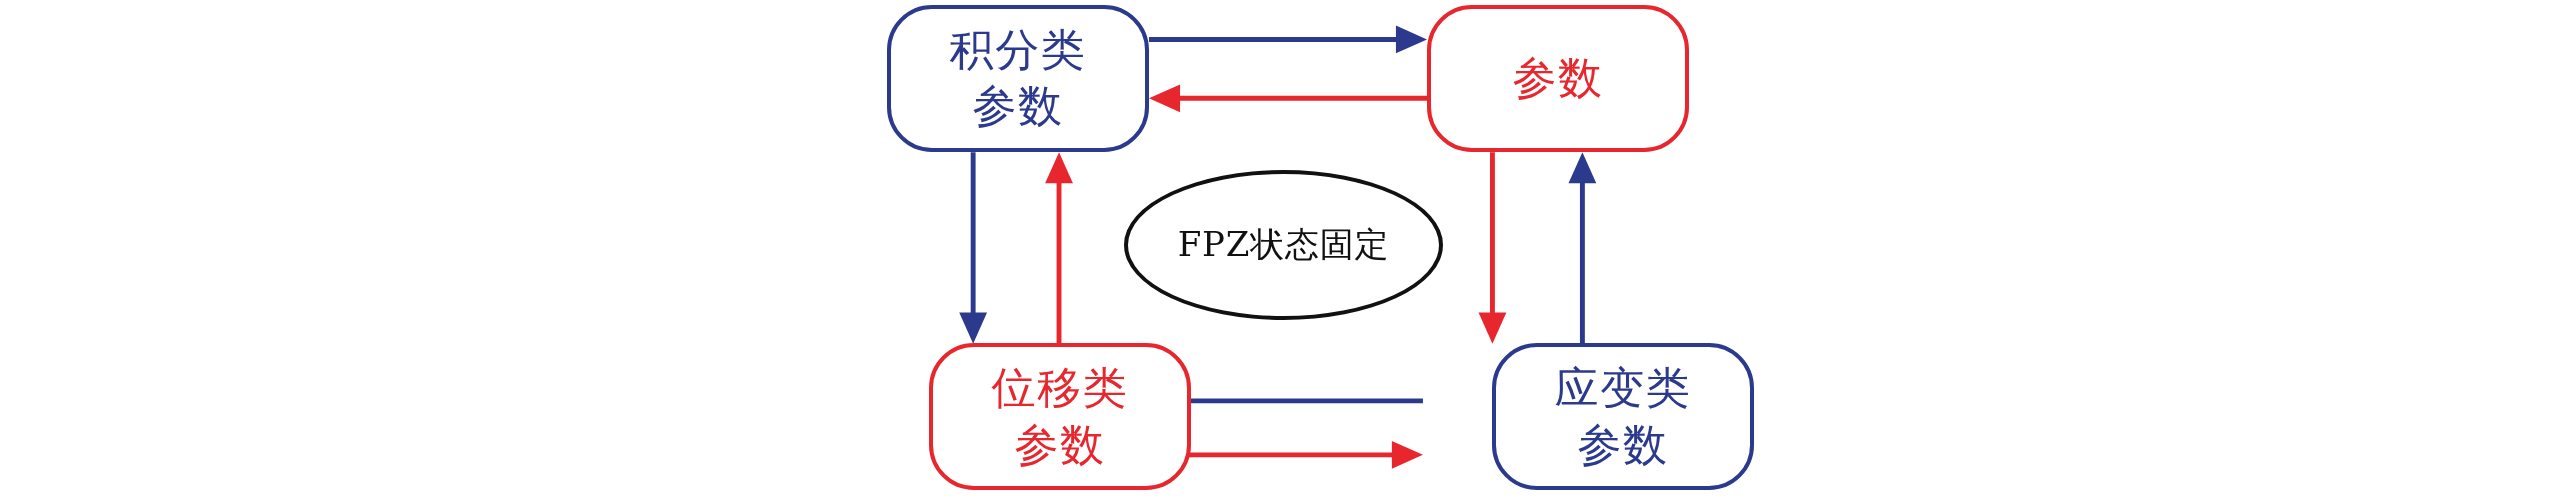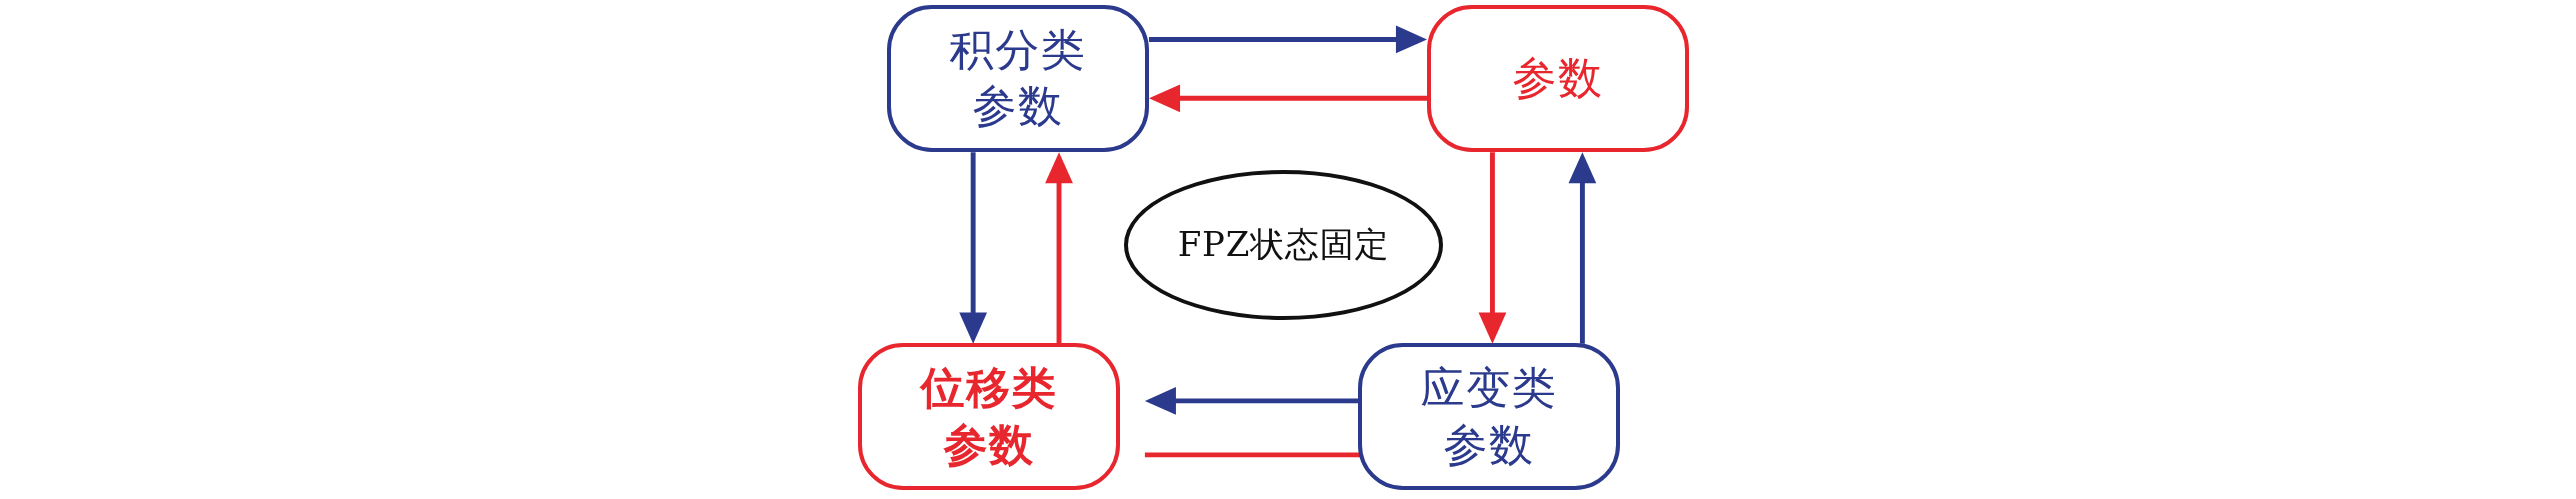--- a/index.html
+++ b/index.html
@@ -116,26 +116,26 @@
 
   <div class="node blue" style="left:887px; top:4.9px;">
     <span>积分类</span>
     <span>参数</span>
   </div>
 
   <div class="node red" style="left:1427px; top:4.9px;">
     <span>参数</span>
   </div>
 
-  <div class="node red" style="left:858px; top:343px;font-weight:bold;">
+  <div class="node red" style="left:929px; top:343px;">
     <span>位移类</span>
     <span>参数</span>
   </div>
 
-  <div class="node blue" style="left:1358px; top:343px;">
+  <div class="node blue" style="left:1492px; top:343px;">
     <span>应变类</span>
     <span>参数</span>
   </div>
 
   <div class="center-ellipse">
     <span>FPZ状态固定</span>
   </div>
 
 </div>
 

